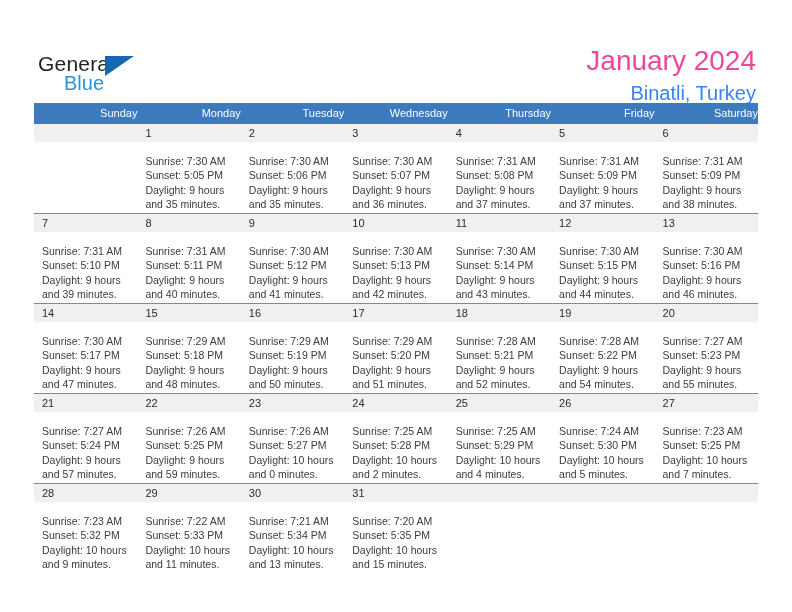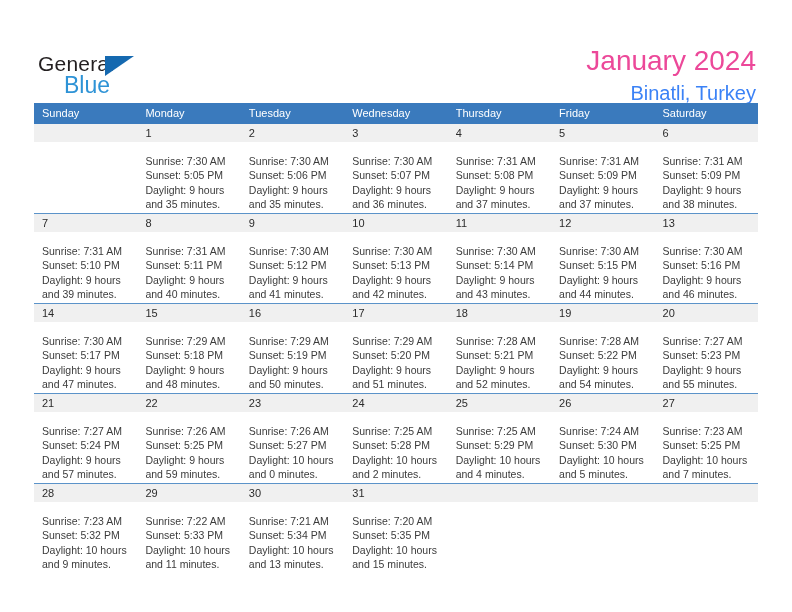--- a/index.html
+++ b/index.html
@@ -52,21 +52,21 @@
     top: 4px;
     width: 0;
     height: 0;
     border-left: 29px solid #1569b0;
     border-bottom: 20px solid transparent;
   }
   .logo-blue {
     position: absolute;
     left: 26px;
     top: 20px;
-    font-size: 23px;
+    font-size: 20px;
     color: #2e93d6;
     font-family: "Liberation Sans", sans-serif;
   }
   .title-block {
     position: absolute;
     right: 36px;
     top: 28px;
     text-align: right;
   }
   .cal-title {
@@ -96,20 +96,21 @@
     height: 21px;
   }
   .weekday {
     flex: 1 1 0;
     color: #ffffff;
     font-size: 11px;
     line-height: 21px;
     padding-left: 8px;
     box-sizing: border-box;
     white-space: nowrap;
+    text-align: right;
   }
   .week {
     border-top: 1px solid #5b93c9;
   }
   .week:first-of-type {
     border-top: none;
   }
   .week-inner {
     display: flex;
     height: 89px;

